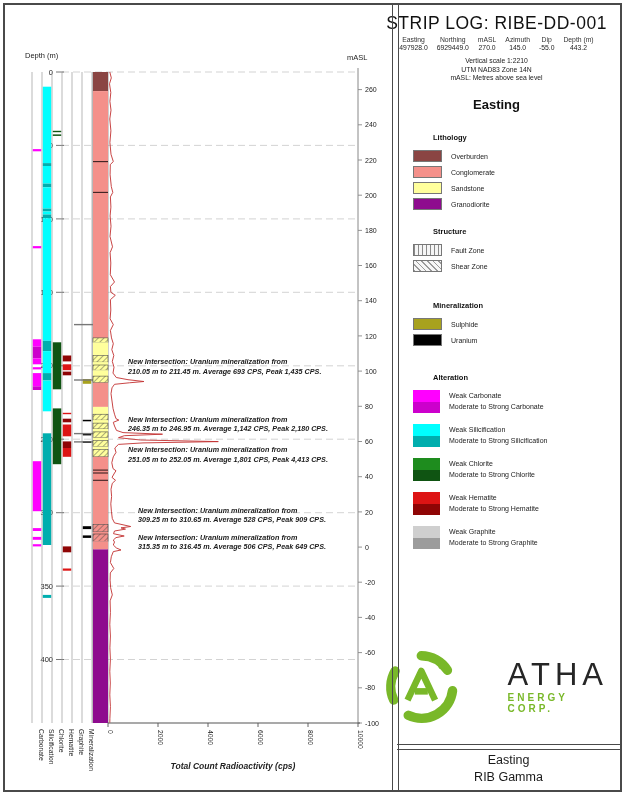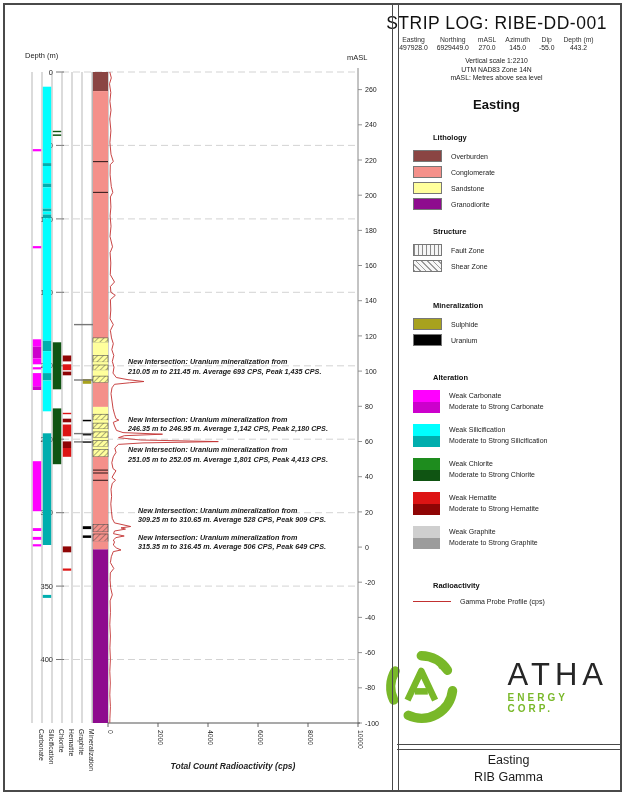--- a/index.html
+++ b/index.html
@@ -405,29 +405,20 @@
               <div style="background: rgb(207, 207, 207);"></div>
               <div style="background: rgb(156, 156, 156);"></div>
             </div>
             <div class="pair-labs">
               <div>Weak Graphite</div>
               <div>Moderate to Strong Graphite</div>
             </div>
           </div>
         </div>
     </div>
-    <div class="lg-sec" id="sec-rad">
-      <div class="lg-head">Radioactivity</div>
-      <div class="lg-items">
-          <div class="lg-item">
-            <div class="rad-line" style="background: rgb(194, 48, 48);"></div>
-            <div class="lg-lab">Gamma Probe Profile (cps)</div>
-          </div>
-        </div>
-    </div>
 
     <div id="logo">
       <svg id="logo-swirl" width="88" height="88" viewBox="0 0 100 100">
         <g fill="none" stroke="#79b829" stroke-width="13" stroke-linecap="round">
           <path d="M50,7 A43,43 0 0 1 86,27"></path>
           <path d="M93,55 A43,43 0 0 1 32,89"></path>
           <path d="M12,68 A43,43 0 0 1 14,28"></path>
         </g>
         <g fill="#79b829">
           <circle cx="78" cy="21" r="4.5"></circle>

